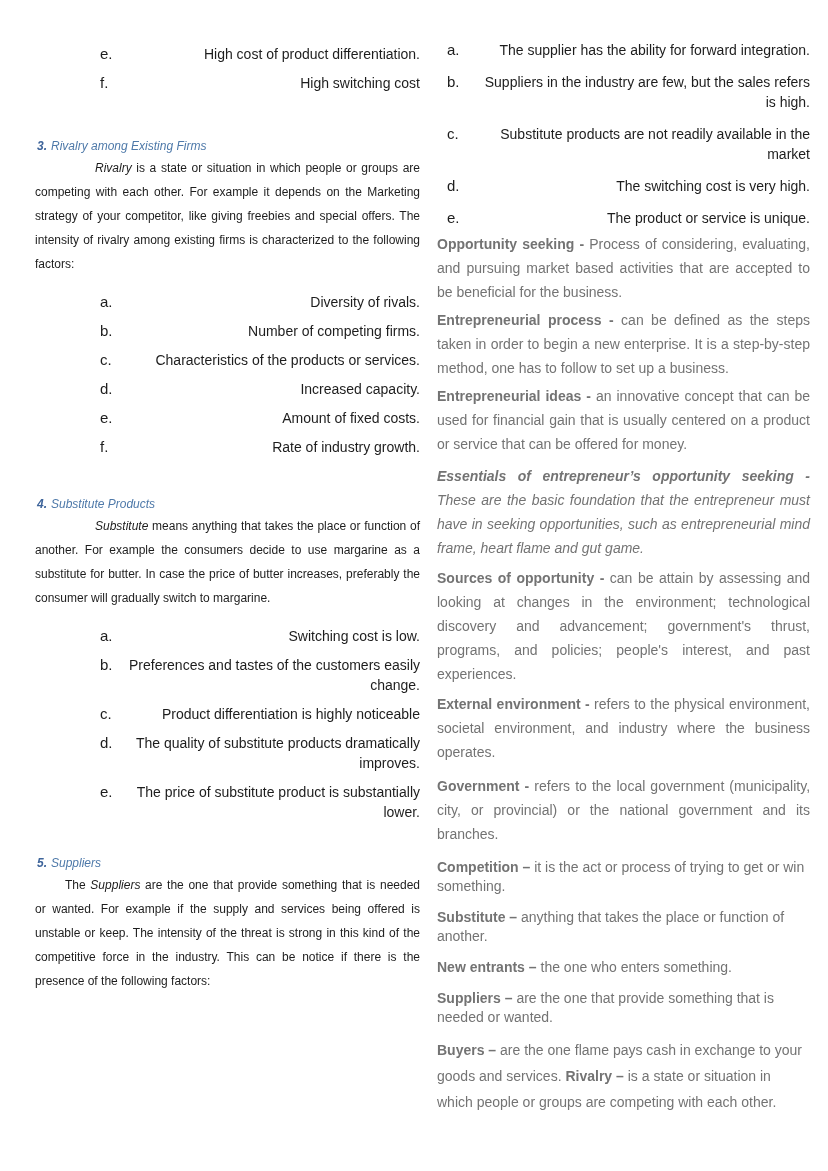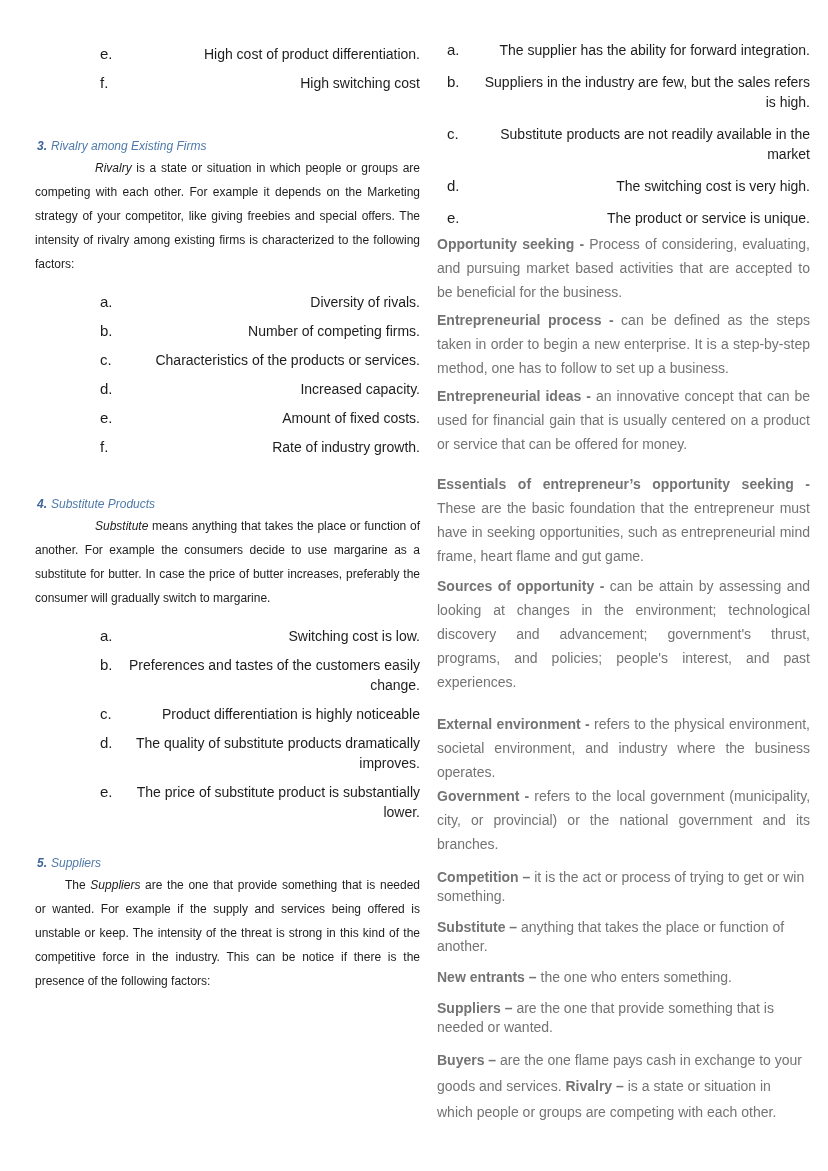--- a/index.html
+++ b/index.html
@@ -155,27 +155,27 @@
         </div>
       </div>
 
 
       <p class="def"><b><span>Opportunity seeking</span> <span>-</span></b> <span>Process of considering, evaluating, and pursuing market based activities that are accepted to be beneficial for the business.</span></p>
 
       <p class="def"><b><span>Entrepreneurial process</span> <span>-</span></b> <span>can be defined as the steps taken in order to begin a new enterprise. It is a step-by-step method, one has to follow to set up a business.</span></p>
 
       <p class="def"><b><span>Entrepreneurial ideas</span> <span>-</span></b> <span>an innovative concept that can be used for financial gain that is usually centered on a product or service that can be offered for money.</span></p>
 
-      <p class="def" style="margin-top:16px;"><b><span>Essentials of entrepreneur’s opportunity seeking</span> <span>-</span></b> <span>These are the basic foundation that the entrepreneur must have in seeking opportunities, such as entrepreneurial mind frame, heart flame and gut game.</span></p>
+      <p class="def" style="margin-top:8px;font-style:italic;"><b><span>Essentials of entrepreneur’s opportunity seeking</span> <span>-</span></b> <span>These are the basic foundation that the entrepreneur must have in seeking opportunities, such as entrepreneurial mind frame, heart flame and gut game.</span></p>
 
       <p class="def" style="margin-top:6px;"><b><span>Sources of opportunity</span> <span>-</span></b> <span>can be attain by assessing and looking at changes in the environment; technological discovery and advancement; government's thrust, programs, and policies; people's interest, and past experiences.</span></p>
 
-      <p class="def" style="margin-top:18px;"><b><span>External environment</span> <span>-</span></b> <span>refers to the physical environment, societal environment, and industry where the business operates.</span></p>
+      <p class="def" style="margin-top:6px;"><b><span>External environment</span> <span>-</span></b> <span>refers to the physical environment, societal environment, and industry where the business operates.</span></p>
 
-      <p class="def" style="margin-top:0;"><b><span>Government</span> <span>-</span></b> <span>refers to the local government (municipality, city, or provincial) or the national government and its branches.</span></p>
+      <p class="def" style="margin-top:10px;"><b><span>Government</span> <span>-</span></b> <span>refers to the local government (municipality, city, or provincial) or the national government and its branches.</span></p>
 
       <p class="def def-tight"><b><span>Competition</span> <span>–</span></b> <span>it is the act or process of trying to get or win something.</span></p>
 
       <p class="def def-tight"><b><span>Substitute</span> <span>–</span></b> <span>anything that takes the place or function of another.</span></p>
 
       <p class="def def-tight"><b><span>New entrants</span> <span>–</span></b> <span>the one who enters something.</span></p>
 
       <p class="def def-tight"><b><span>Suppliers</span> <span>–</span></b> <span>are the one that provide something that is needed or wanted.</span></p>
 
       <p class="def def-buyers"><b><span>Buyers</span> <span>–</span></b> <span>are the one flame pays cash in exchange to your goods and services.</span> <b><span>Rivalry</span> <span>–</span></b> <span>is a state or situation in which people or groups are competing with each other.</span></p>

